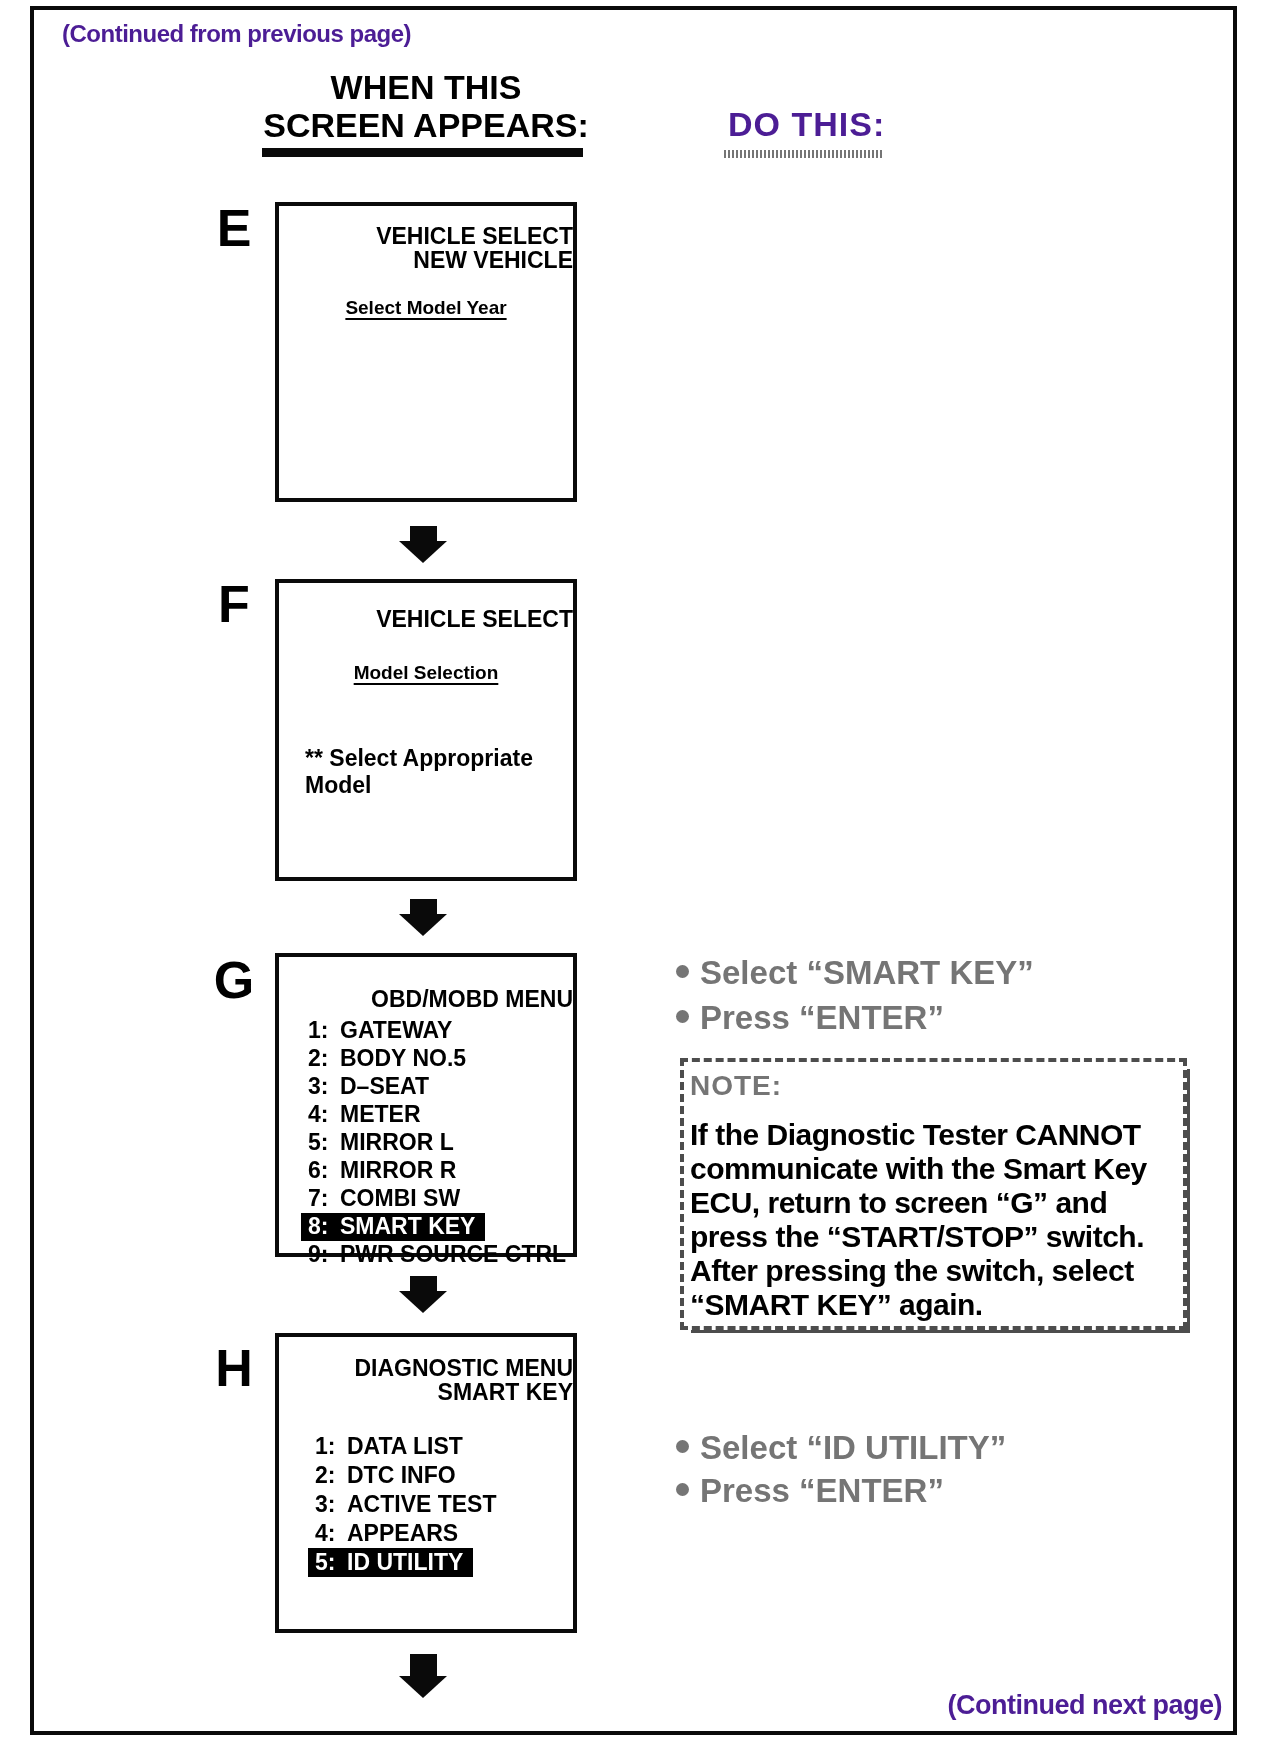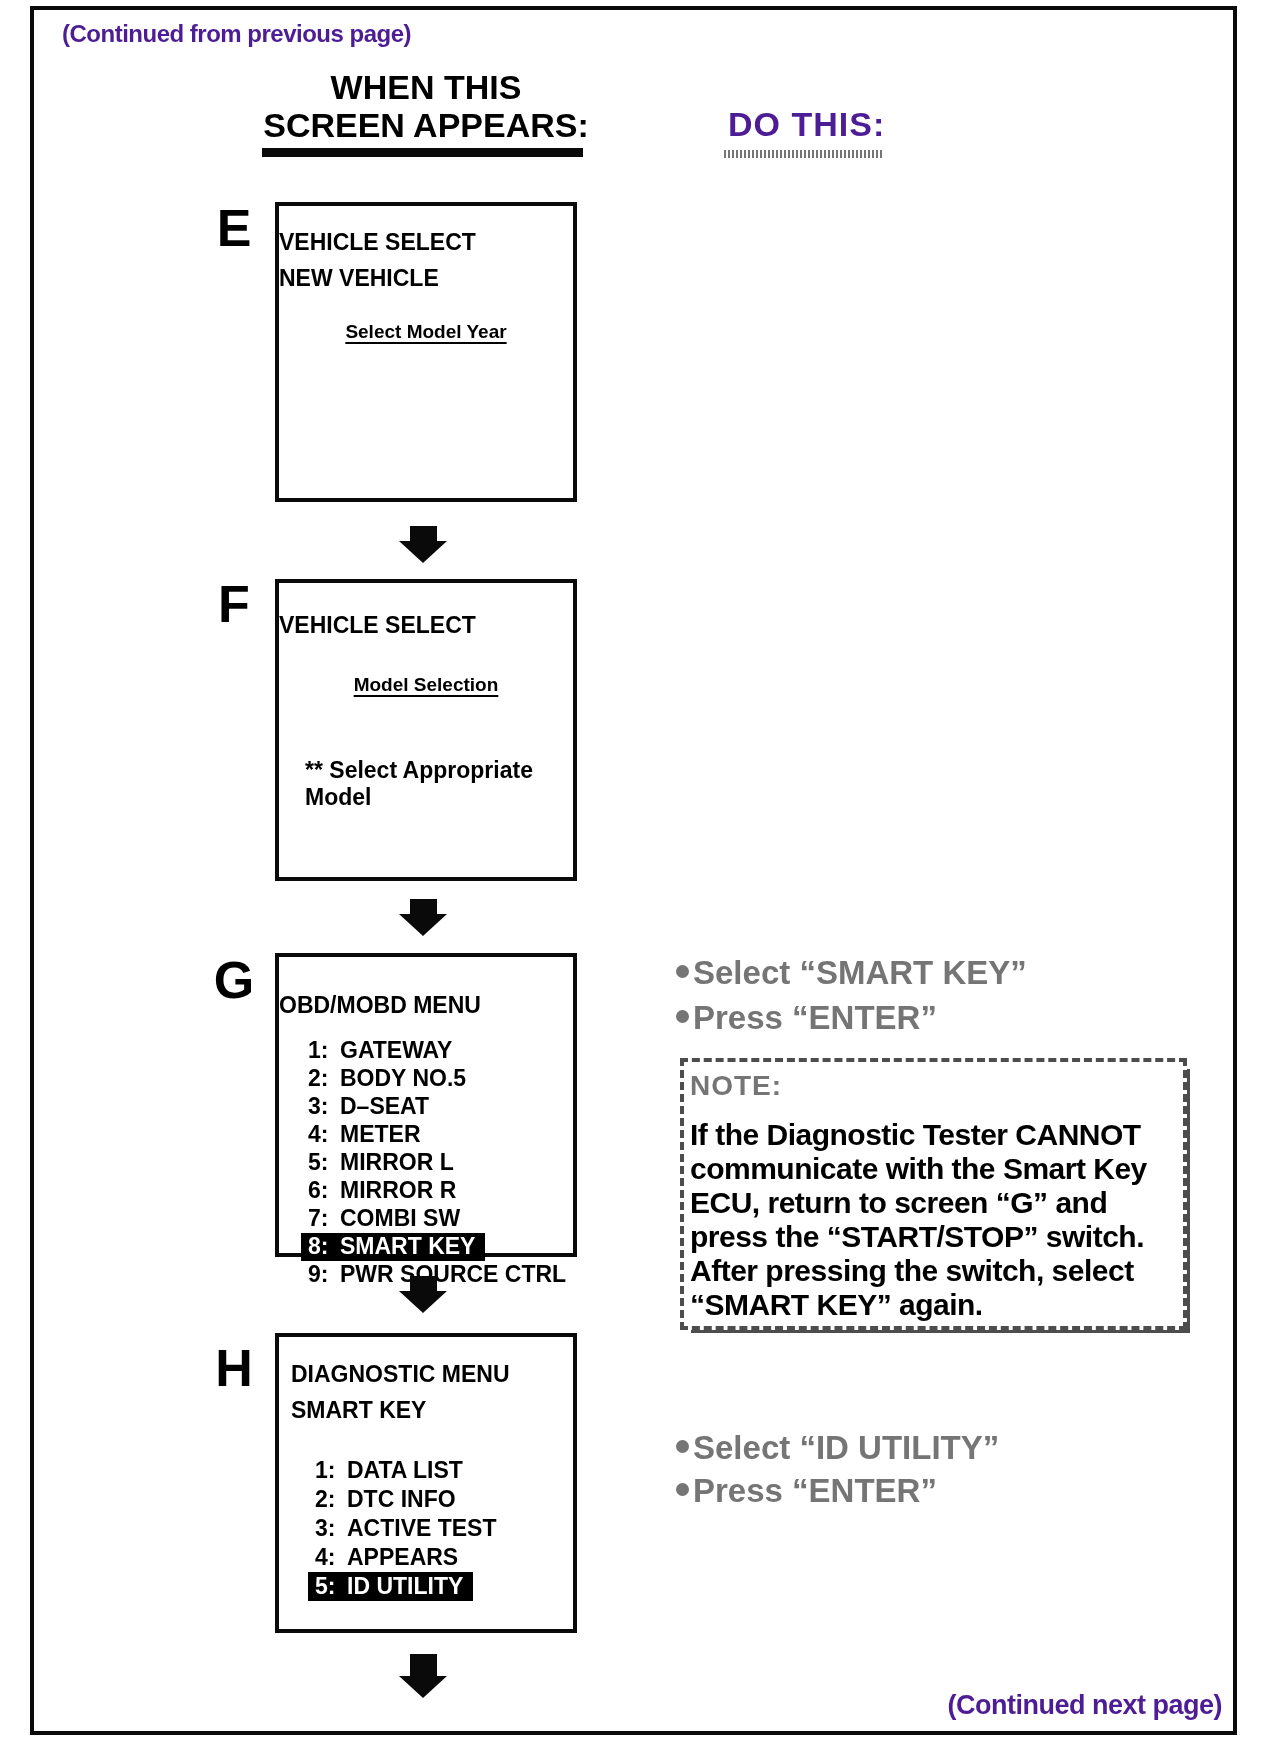--- a/index.html
+++ b/index.html
@@ -37,21 +37,21 @@
   }
   .screen-label {
     position:absolute; left:212px; width:44px; text-align:center;
     font-size:52px; font-weight:bold; line-height:1.1;
   }
   .screen {
     position:absolute; left:275px; width:302px; box-sizing:border-box;
     border:4px solid #0a0a0a; background:#ffffff;
   }
   .scr-title {
-    text-align:left; font-weight:bold; font-size:23px; line-height:36px;
+    text-align:right; font-weight:bold; font-size:23px; line-height:24px;
     white-space:pre-line;
   }
   .scr-link {
     text-align:center; font-weight:bold; font-size:19px;
     text-decoration:underline; text-decoration-thickness:2px; text-underline-offset:4px;
   }
   .scr-note {
     font-weight:bold; font-size:23px; line-height:27px; padding:0 22px 0 26px;
     white-space:pre-line;
   }
@@ -61,21 +61,21 @@
   .mi-inner { display:inline-block; padding:0 10px 1px 7px; margin-left:-7px; }
   .mi-num { display:inline-block; width:32px; }
   .menu-item.selected .mi-inner { background:#000000; color:#ffffff; }
   .arrow { position:absolute; left:399px; width:48px; }
   .arrow-stem { width:27px; height:15px; background:#0a0a0a; margin:0 auto; }
   .arrow-tall .arrow-stem { height:22px; }
   .arrow-head {
     width:0; height:0; border-left:24px solid transparent;
     border-right:24px solid transparent; border-top:22px solid #0a0a0a;
   }
-  .instr-row { position:absolute; left:676px; display:flex; gap:4px; align-items:flex-start; }
+  .instr-row { position:absolute; left:676px; display:flex; gap:11px; align-items:flex-start; }
   .bullet {
     width:13px; height:13px; border-radius:50%; background:#757575;
     margin-top:10px; flex:none;
   }
   .instr-text {
     font-size:33px; line-height:36px; font-weight:bold; color:#757575; white-space:pre;
   }
   .note-box {
     position:absolute; left:680px; top:1058px; width:507px; height:272px;
     box-sizing:border-box; border:4px dashed #4d4d4d; background:#ffffff;
@@ -123,21 +123,21 @@
   </div>
 
   <div class="arrow" style="top:899px;">
     <div class="arrow-stem"></div>
     <div class="arrow-head"></div>
   </div>
 
   <div class="screen-label" style="top:952px;">G</div>
   <div class="screen" style="top:953px; height:304px;">
     <div class="scr-title" style="margin-top:30px;">OBD/MOBD MENU</div>
-    <div class="menu" style="margin-top:14px;padding-left:29px;">
+    <div class="menu" style="margin-top:6px;padding-left:29px;">
       <div class="menu-item"><span class="mi-inner"><span class="mi-num">1:</span><span>GATEWAY</span></span></div>
       <div class="menu-item"><span class="mi-inner"><span class="mi-num">2:</span><span>BODY NO.5</span></span></div>
       <div class="menu-item"><span class="mi-inner"><span class="mi-num">3:</span><span>D–SEAT</span></span></div>
       <div class="menu-item"><span class="mi-inner"><span class="mi-num">4:</span><span>METER</span></span></div>
       <div class="menu-item"><span class="mi-inner"><span class="mi-num">5:</span><span>MIRROR L</span></span></div>
       <div class="menu-item"><span class="mi-inner"><span class="mi-num">6:</span><span>MIRROR R</span></span></div>
       <div class="menu-item"><span class="mi-inner"><span class="mi-num">7:</span><span>COMBI SW</span></span></div>
       <div class="menu-item selected"><span class="mi-inner"><span class="mi-num">8:</span><span>SMART KEY</span></span></div>
       <div class="menu-item"><span class="mi-inner"><span class="mi-num">9:</span><span>PWR SOURCE CTRL</span></span></div>
     </div>

